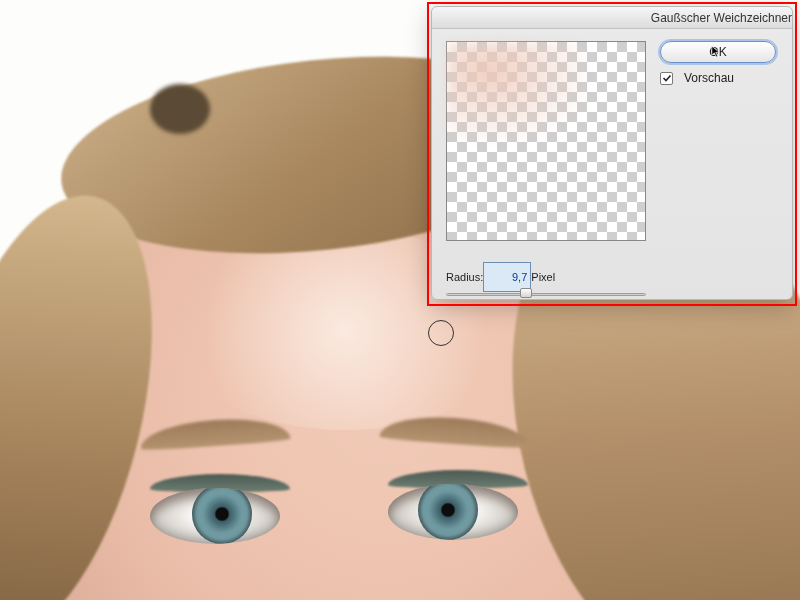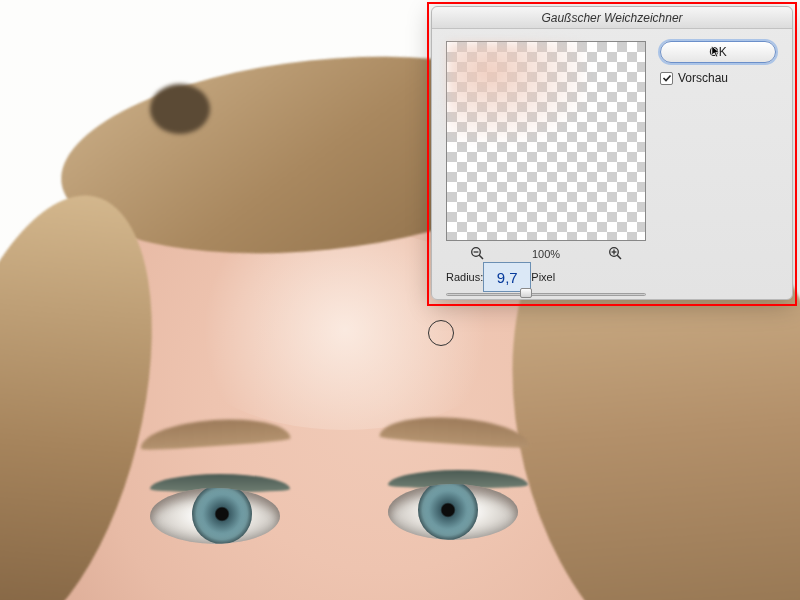--- a/index.html
+++ b/index.html
@@ -99,27 +99,26 @@
       left: 431px; top: 6px;
       width: 362px; height: 294px;
       background: linear-gradient(#eaeaea, #e3e3e3);
       border: 1px solid #b8b8b8;
       border-radius: 6px;
       box-shadow: 0 6px 24px rgba(0,0,0,0.25);
     }
     .titlebar {
       height: 22px;
       line-height: 22px;
-      text-align: center;
+      text-align: right;
       font-size: 12px;
       color: #333;
       background: linear-gradient(#f6f6f6, #dcdcdc);
       border-bottom: 1px solid #c2c2c2;
       border-radius: 6px 6px 0 0;
-      font-style: italic;
     }
     .preview {
       position: absolute;
       left: 14px; top: 34px;
       width: 200px; height: 200px;
       border: 1px solid #888;
       background-color: #fff;
       background-image:
         linear-gradient(45deg, #cfcfcf 25%, transparent 25%),
         linear-gradient(-45deg, #cfcfcf 25%, transparent 25%),
@@ -154,26 +153,26 @@
       position: absolute;
       left: 14px; top: 260px;
       width: 210px; height: 20px;
       display: flex;
       align-items: center;
       color: #222;
     }
     .radius-input {
       width: 48px;
       height: 18px;
-      font-size: 15px;
+      font-size: 11px;
       padding: 14px 3px;
       border: 1px solid #6b8fb3;
       background: #dbe8f6;
       color: #063a9b;
-      text-align: center;
+      text-align: right;
     }
     .slider-track {
       position: absolute;
       left: 14px; top: 284px;
       width: 200px; height: 8px;
     }
     .slider-rail {
       position: absolute;
       left: 0; right: 0; top: 2px;
       height: 3px;
@@ -209,21 +208,21 @@
       cursor: pointer;
       position: relative;
     }
     .mac-btn.default {
       border-color: #6b8fc9;
       box-shadow: 0 0 0 2px rgba(110,160,230,0.5);
     }
     .cb-row {
       display: flex;
       align-items: center;
-      gap: 5px;
+      gap: 11px;
       font-size: 12px;
       color: #222;
       margin-top: 2px;
     }
     .cb {
       width: 13px; height: 13px;
       border: 1px solid #7a7a7a;
       border-radius: 2px;
       background: #fff;
       display: inline-flex;
@@ -267,38 +266,20 @@
   <div class="brush-cursor"></div>
 </div>
 
 <div class="dialog">
   <div class="titlebar">Gaußscher Weichzeichner</div>
 
   <div class="preview">
     <div class="preview-content"></div>
   </div>
 
-  <div class="zoom-row">
-    <span class="mag">
-      <svg width="14" height="14" viewBox="0 0 14 14">
-          <circle cx="6" cy="6" r="4.3" fill="none" stroke="#333" stroke-width="1.3"></circle>
-          <line x1="9.3" y1="9.3" x2="13" y2="13" stroke="#333" stroke-width="1.5"></line>
-          <line x1="3.6" y1="6" x2="8.4" y2="6" stroke="#333" stroke-width="1.3"></line>
-        </svg>
-    </span>
-    <span>100%</span>
-    <span class="mag">
-      <svg width="14" height="14" viewBox="0 0 14 14">
-          <circle cx="6" cy="6" r="4.3" fill="none" stroke="#333" stroke-width="1.3"></circle>
-          <line x1="9.3" y1="9.3" x2="13" y2="13" stroke="#333" stroke-width="1.5"></line>
-          <line x1="3.6" y1="6" x2="8.4" y2="6" stroke="#333" stroke-width="1.3"></line>
-          <line x1="6" y1="3.6" x2="6" y2="8.4" stroke="#333" stroke-width="1.3"></line>
-        </svg>
-    </span>
-  </div>
 
   <div class="radius-row">
     <span>Radius:</span>
     <input class="radius-input" value="9,7" style="">
     <span>Pixel</span>
   </div>
 
   <div class="slider-track">
     <div class="slider-rail"></div>
     <div class="slider-thumb"></div>

